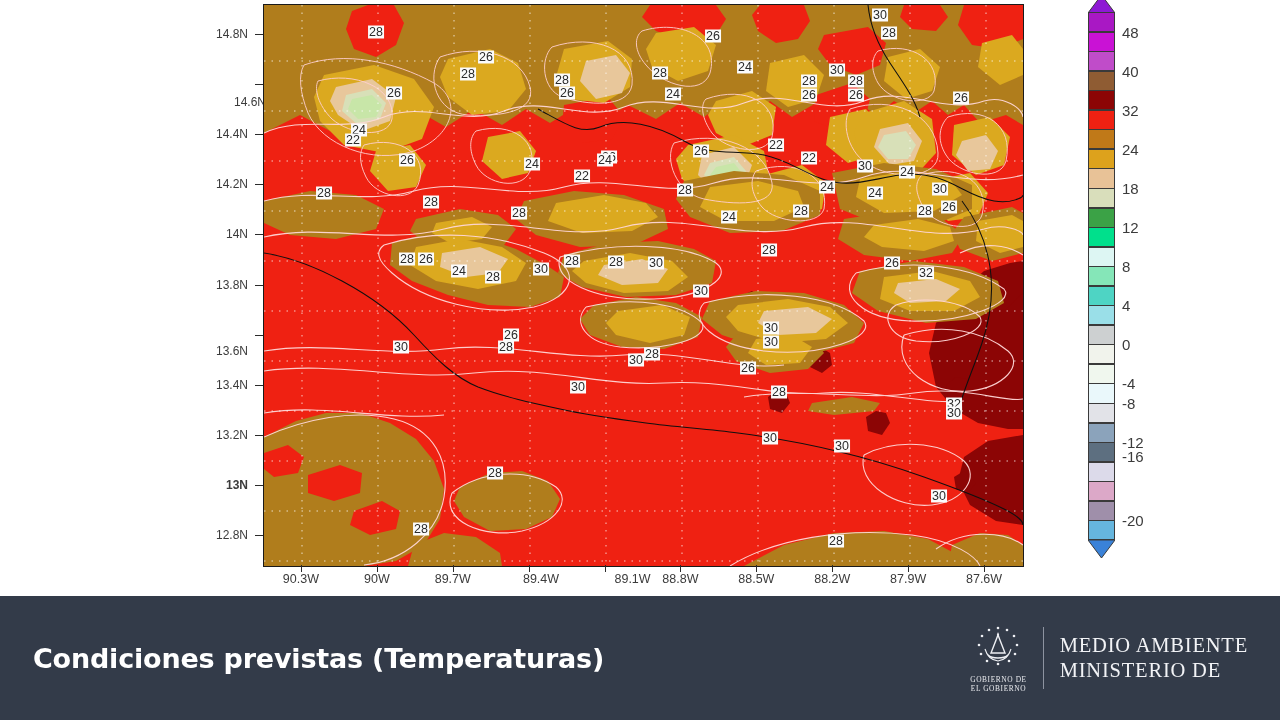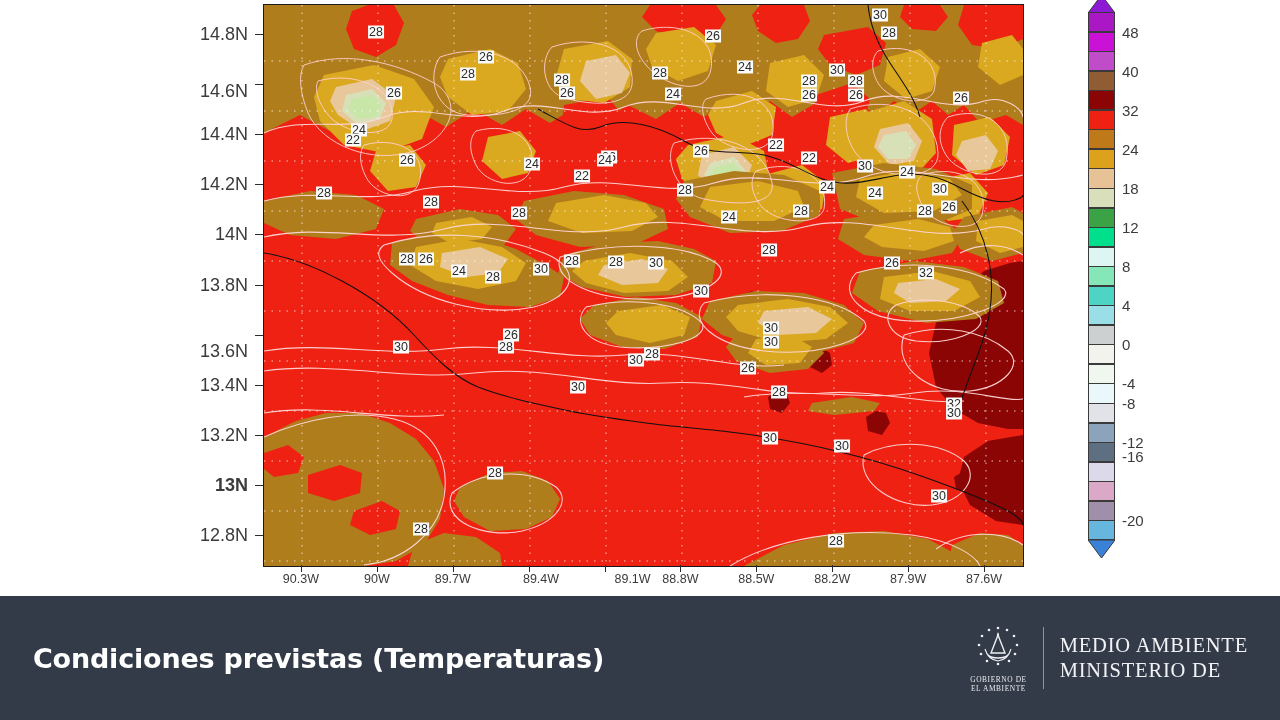--- a/index.html
+++ b/index.html
@@ -9,21 +9,21 @@
 
   
   #figure{position:absolute;left:0;top:0;width:1280px;height:596px;background:#fff;}
 
   #plot{position:absolute;left:263px;top:4px;width:759px;height:561px;
         border:1px solid #1a1a1a;overflow:hidden;background:#e8312a;}
   #plotsvg{position:absolute;left:0;top:0;width:759px;height:561px;}
   .ytickwrap{position:absolute;left:0;top:0;}
   .ytick{position:absolute;left:255px;width:8px;height:1px;background:#2b2b2b;}
   .ytext{position:absolute;left:0;width:248px;text-align:right;
-         transform:translateY(-50%);font-size:18px;color:#3b3b3b;}
+         transform:translateY(-50%);font-size:12px;color:#3b3b3b;}
 
   .xtick{position:absolute;top:565px;width:1px;height:7px;background:#2b2b2b;}
   .xtext{position:absolute;top:572px;transform:translateX(-50%);
          font-size:12.5px;color:#3b3b3b;white-space:nowrap;}
   .cblabel{position:absolute;left:1122px;font-size:15px;color:#3b3b3b;
            transform:translateY(-50%);white-space:nowrap;}
 
   
   #banner{position:absolute;left:0;top:596px;width:1280px;height:124px;background:#333b49;}
   #banner-title{position:absolute;left:33px;top:50%;transform:translateY(-50%);
@@ -42,21 +42,21 @@
 <body>
 
 <div id="root">
 
   <div id="figure">
 
     <div class="ytickwrap" id="yaxis">
         <div class="ytick" style="top: 34.0536px;"></div>
         <div class="ytext" style="top: 34.0536px;">14.8N</div>
         <div class="ytick" style="top: 84.1429px;"></div>
-        <div class="ytext" style="top: 91px;">14.6N</div>
+        <div class="ytext" style="top: 102px; padding-left: 18px;">14.6N</div>
         <div class="ytick" style="top: 134.232px;"></div>
         <div class="ytext" style="top: 134.232px;">14.4N</div>
         <div class="ytick" style="top: 184.321px;"></div>
         <div class="ytext" style="top: 184.321px;">14.2N</div>
         <div class="ytick" style="top: 234.411px;"></div>
         <div class="ytext" style="top: 234.411px;">14N</div>
         <div class="ytick" style="top: 284.5px;"></div>
         <div class="ytext" style="top: 284.5px;">13.8N</div>
         <div class="ytick" style="top: 334.589px;"></div>
         <div class="ytext" style="top: 351px;">13.6N</div>
@@ -442,21 +442,21 @@
             <path d="M26,12 L33,30 L19,30 Z"></path>
             <path d="M16,32 C20,36 32,36 36,32"></path>
           </g>
           <path d="M26,9 L27.2,12 L26,13.6 L24.8,12 Z" fill="#eef0f4"></path>
           <g stroke="#eef0f4" stroke-width="1.1" fill="none">
             <path d="M13,26 C15,33 19,37 26,38 C33,37 37,33 39,26"></path>
           </g>
         </svg>
         <div id="crest-lines">
           <div>GOBIERNO DE</div>
-          <div>EL AMBIENTE</div>
+          <div>EL GOBIERNO</div>
         </div>
       </div>
 
       <div id="logo-div"></div>
 
       <div id="min-name">
         <div>MEDIO AMBIENTE</div>
         <div>MINISTERIO DE</div>
       </div>
     </div>

